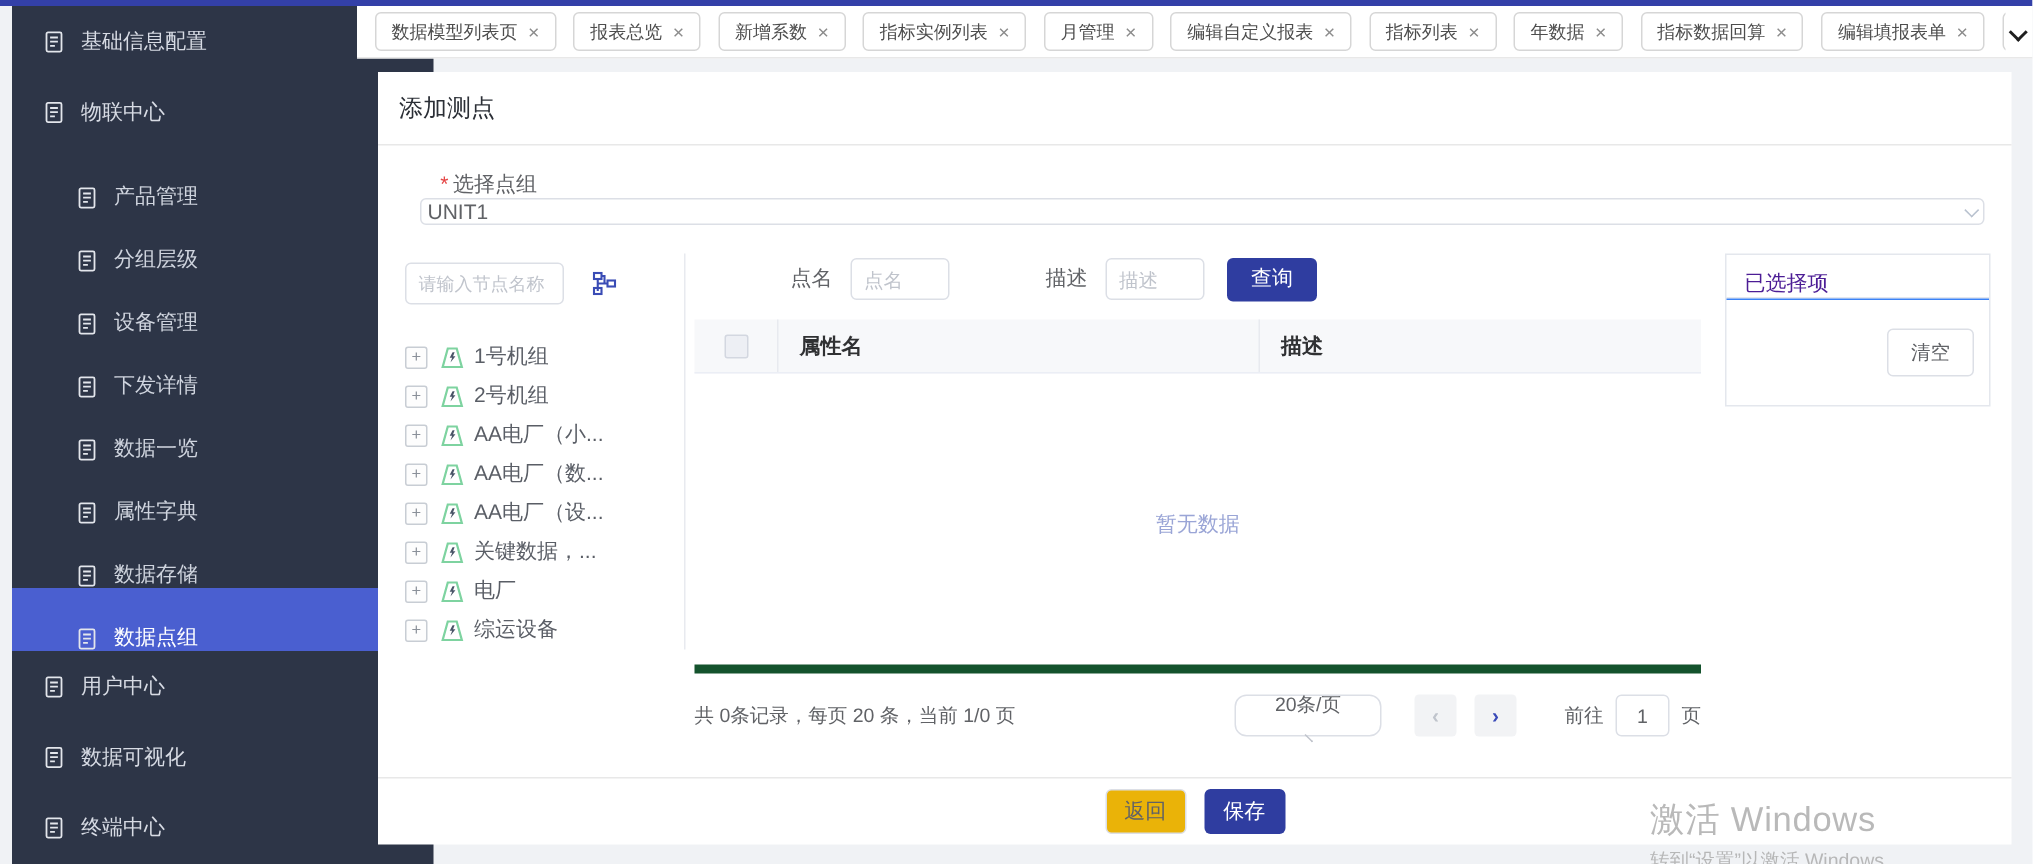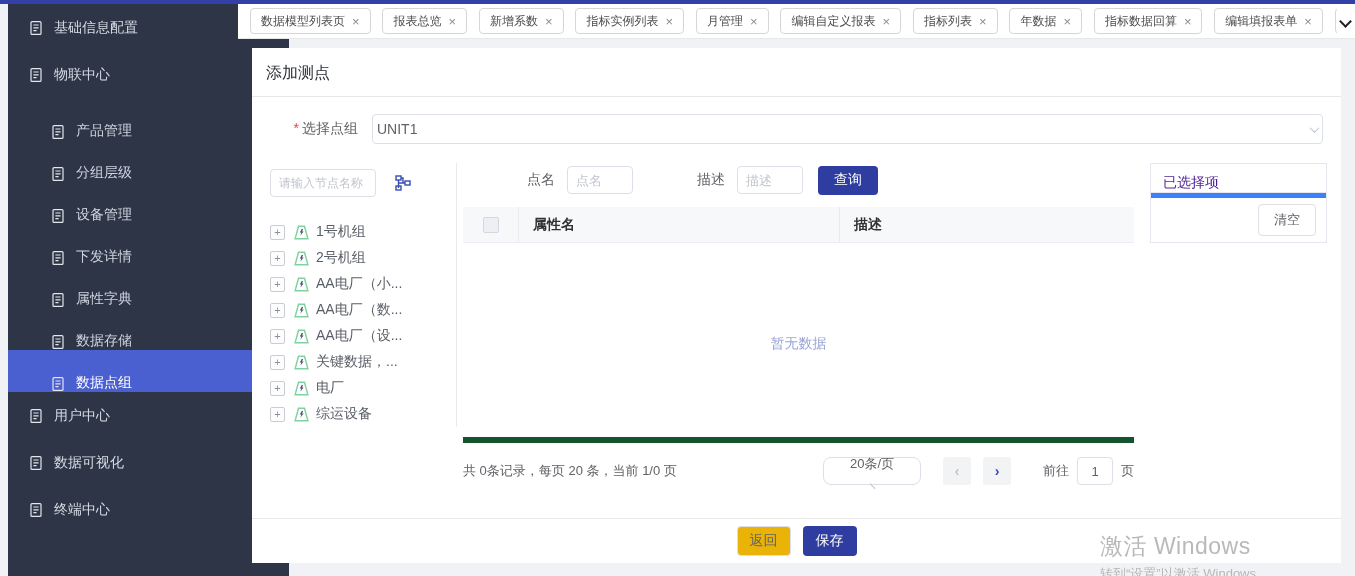--- a/index.html
+++ b/index.html
@@ -28,21 +28,21 @@
   .tabs { position:absolute; left:12px; top:0; right:18px; height:35px; overflow:hidden; white-space:nowrap; }
   .tab { display:inline-flex; align-items:center; height:26px; margin-top:4px; margin-right:8px; padding:0 10px; border:1px solid #d6d6d6; border-radius:4px; background:#fff; font-size:12px; color:#4d4d4d; cursor:pointer; vertical-align:top; }
   .tab-label { white-space:nowrap; }
   .tab-close { margin-left:7px; color:#8c8c8c; font-size:13px; line-height:1; cursor:pointer; }
   .tab-overflow { position:absolute; right:5px; top:13px; width:9px; height:9px; border-right:2px solid #1f1f1f; border-bottom:2px solid #1f1f1f; transform:rotate(45deg); cursor:pointer; background:transparent; }
 
   
   .card { position:absolute; left:252px; top:48px; width:1089px; height:515px; background:#fff; }
   .card-title { height:49px; line-height:49px; padding-left:14px; font-size:16px; font-weight:500; color:#2b2f36; border-bottom:1px solid #e8e8e8; }
 
-  .form-row { display:flex; align-items:center; margin:17px 18px 0 14px; }
+  .form-row { display:flex; margin:17px 18px 0 14px;flex-direction:column; }
   .form-label { width:92px; text-align:right; font-size:14px; color:#606266; flex:0 0 auto; }
   .required-mark { color:#e54545; margin-right:3px; }
   .select-box { flex:1; margin-left:14px; height:30px; border:1px solid #dcdfe6; border-radius:4px; display:flex; align-items:center; padding:0 4px; color:#606266; font-size:14px; cursor:pointer; background:#fff; }
   .select-chev { margin-left:auto; border-color:#b9c2cf; }
 
   .panels { display:flex; align-items:flex-start; margin:19px 14px 0 18px; height:337px; }
 
   
   .tree-panel { width:187px; flex:0 0 auto; border-right:1px solid #e8eaef; padding-top:6px; }
   .tree-search-row { display:flex; align-items:center; }
@@ -79,21 +79,21 @@
   .btn-prev { margin-left:22px; color:#c0c4cc; }
   .btn-next { margin-left:12px; color:#3a4ab8; }
   .goto-label { margin-left:32px; }
   .goto-input { width:36px; height:28px; border:1px solid #dcdfe6; border-radius:4px; margin:0 8px; text-align:center; font-size:13px; color:#606266; outline:none; }
   .goto-suffix { }
 
   
   .right-panel { width:177px; flex:0 0 auto; margin-left:16px; border:1px solid #e4e7ed; display:flex; flex-direction:column; background:#fff; }
   .right-title { padding:10px 12px 0; font-size:14px; color:#4c1d95; border-bottom:1px solid #e4e7ed; }
   .right-body { flex:1; }
-  .right-footer { border-top:5px solid #3b82f6; padding:6px 10px; text-align:right; }
+  .right-footer { border-top:1px solid #3b82f6; padding:19px 10px; text-align:right; }
   .clear-btn { padding:6px 15px; background:#fff; border:1px solid #dcdfe6; border-radius:4px; font-size:13px; color:#606266; cursor:pointer; }
 
   
   .card-footer { position:absolute; left:0; right:0; bottom:0; height:45px; border-top:1px solid #e8e8e8; display:flex; align-items:center; justify-content:center; gap:12px; }
   .back-btn { width:54px; height:30px; background:#eab308; border:1px solid #dcdfe6; border-radius:4px; font-size:14px; color:#606266; cursor:pointer; }
   .save-btn { width:54px; height:30px; background:#2f3da0; border:none; border-radius:4px; font-size:14px; color:#fff; cursor:pointer; }
 
   
   .watermark { position:absolute; left:1100px; top:531px; z-index:5; pointer-events:none; color:#adadad; }
   .wm-line1 { font-size:23px; letter-spacing:0.5px; opacity:0.85; }
@@ -165,20 +165,30 @@
       <span class="doc-icon">
         <svg viewBox="0 0 16 16" fill="none" stroke="currentColor" stroke-width="1.2">
           <rect x="3" y="1.6" width="10" height="12.8" rx="1"></rect>
           <path d="M5.4 5h5.2 M5.4 7.8h5.2 M5.4 10.6h3.2"></path>
         </svg>
       </span>
       <span class="side-label">下发详情</span>
 
     </div>
 
+    <div class="side-item t-child">
+      <span class="doc-icon">
+        <svg viewBox="0 0 16 16" fill="none" stroke="currentColor" stroke-width="1.2">
+          <rect x="3" y="1.6" width="10" height="12.8" rx="1"></rect>
+          <path d="M5.4 5h5.2 M5.4 7.8h5.2 M5.4 10.6h3.2"></path>
+        </svg>
+      </span>
+      <span class="side-label">数据一览</span>
+
+    </div>
 
     <div class="side-item t-child">
       <span class="doc-icon">
         <svg viewBox="0 0 16 16" fill="none" stroke="currentColor" stroke-width="1.2">
           <rect x="3" y="1.6" width="10" height="12.8" rx="1"></rect>
           <path d="M5.4 5h5.2 M5.4 7.8h5.2 M5.4 10.6h3.2"></path>
         </svg>
       </span>
       <span class="side-label">属性字典</span>
 

